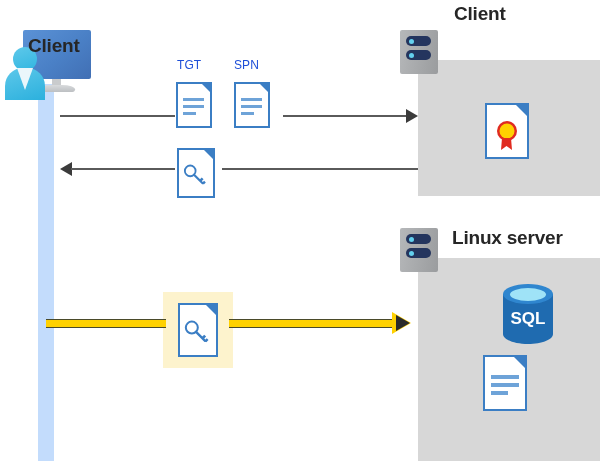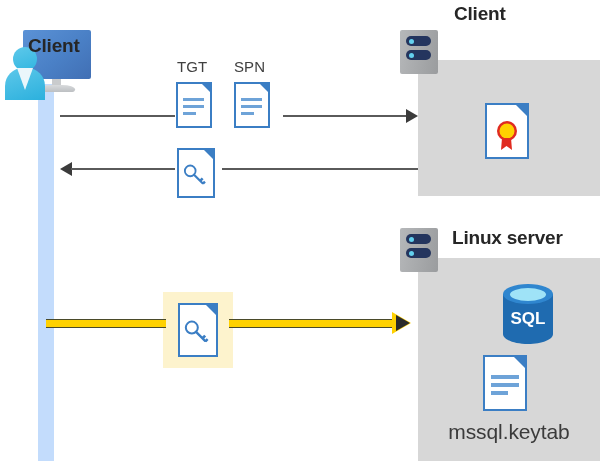--- a/index.html
+++ b/index.html
@@ -179,22 +179,22 @@
   }
   #yellow-arrowhead-inner {
     width: 0; height: 0;
     border-top: 8px solid transparent;
     border-bottom: 8px solid transparent;
     border-left: 14px solid #2b2b2b;
   }
 
   
   .small-label {
-    font-size: 15px;
-    color: #404040;
+    font-size: 12px;
+    color: #1d4ed8;
     letter-spacing: 0.1px;
   }
   #tgt-label { left: 177px; top: 58px; }
   #spn-label { left: 234px; top: 58px; }
 
   
   #sql-db { left: 502px; top: 283px; width: 52px; height: 62px; }
 
   #keytab-caption {
     left: 418px; top: 420px;
@@ -257,21 +257,20 @@
   </div>
 
   <div class="doc" id="keytab-doc" style="left:483px; top:355px; width:44px; height:56px;">
     <div class="page"></div>
     <div class="fold"></div>
     <div class="line" style="top:20px; width:28px;"></div>
     <div class="line" style="top:28px; width:28px;"></div>
     <div class="line" style="top:36px; width:17px;"></div>
   </div>
 
-  <div class="abs" id="keytab-caption">mssql.keytab</div>
 
   <div class="abs small-label" id="tgt-label">TGT</div>
   <div class="abs small-label" id="spn-label">SPN</div>
 
   <div class="abs gray-line" style="left:60px; top:115px; width:115px;"></div>
   <div class="abs gray-line" style="left:283px; top:115px; width:124px;"></div>
   <div class="abs arrowhead-right" style="left:406px; top:109px;"></div>
 
   <div class="doc" id="tgt-doc" style="left:176px; top:82px; width:36px; height:46px;">
     <div class="page"></div>

